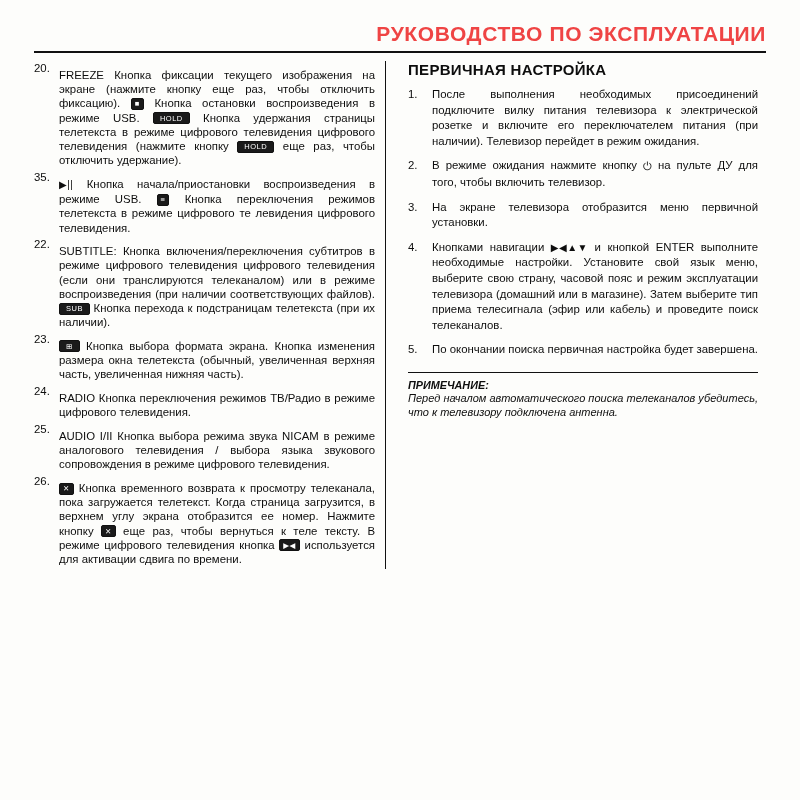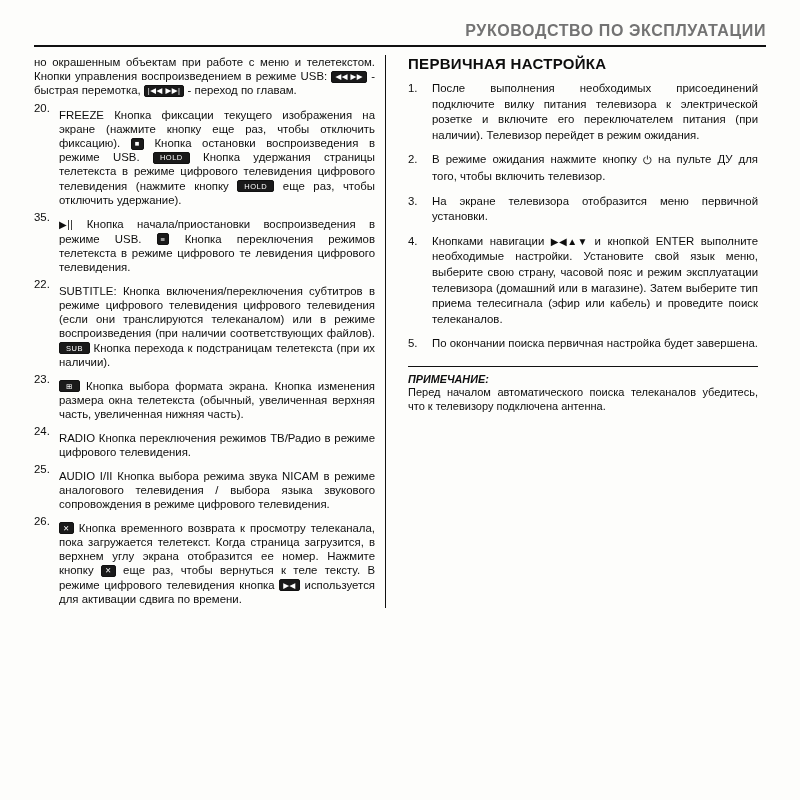--- a/index.html
+++ b/index.html
@@ -17,25 +17,25 @@
   .page {
     position: relative;
     width: 800px;
     height: 800px;
     background: #fdfdfb;
     box-sizing: border-box;
     padding: 22px 34px 10px 34px;
   }
   .header {
     text-align: right;
-    font-size: 16px;
+    font-size: 21px;
     font-weight: bold;
     letter-spacing: 0.6px;
     padding-bottom: 5px;
-    color: #737373;
+    color: #ef4444;
   }
   .header-rule {
     border-bottom: 2.4px solid #111;
     margin: 0 0 8px 0;
   }
   .columns {
     display: flex;
     gap: 14px;
     align-items: flex-start;
   }
@@ -98,20 +98,21 @@
     width: 100%;
   }
   .note-title {
     font-size: 10.8px;
     font-style: italic;
     font-weight: bold;
     margin-bottom: 0;
   }
   .note-body {
     font-size: 11px;
+    font-style: italic;
     line-height: 14.5px;
     text-align: justify;
   }
   
   .key {
     display: inline-block;
     border: 1.1px solid #111;
     border-radius: 2px;
     background: #1a1a1a;
     color: #fff;
@@ -148,27 +149,20 @@
 
 <div class="page">
 
   <div class="header">РУКОВОДСТВО ПО ЭКСПЛУАТАЦИИ</div>
   <div class="header-rule"></div>
 
   <div class="columns">
 
     <div class="col-left">
 
-      <div class="para">
-        <span>но окрашенным объектам при работе с меню и телетекстом. Кнопки управления воспроизведением в режиме USB:</span>
-        <span class="key">◀◀ ▶▶</span>
-        <span>- быстрая перемотка,</span>
-        <span class="key">|◀◀ ▶▶|</span>
-        <span>- переход по главам.</span>
-      </div>
 
       <div class="item">
         <div class="num">20.</div>
         <div class="body">
           <span>FREEZE Кнопка фиксации текущего изображения на экране (нажмите кнопку еще раз, чтобы отключить фиксацию).</span>
           <span class="key">■</span>
           <span>Кнопка остановки воспроизведения в режиме USB.</span>
           <span class="key wide">HOLD</span>
           <span>Кнопка удержания страницы телетекста в режиме цифрового телевидения цифрового телевидения (нажмите кнопку</span>
           <span class="key wide">HOLD</span>

